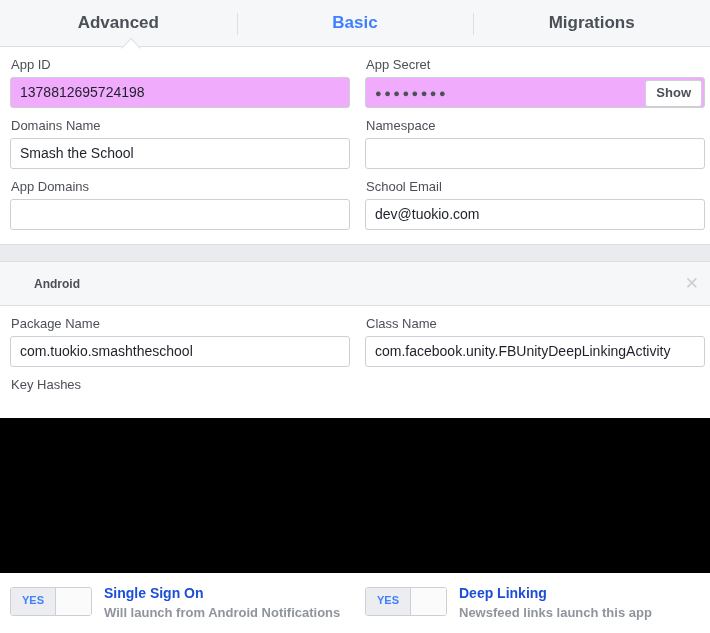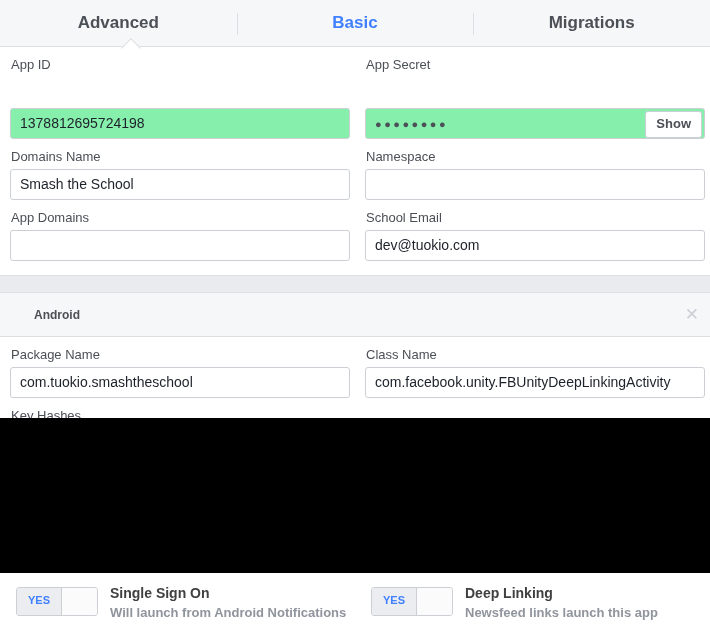--- a/index.html
+++ b/index.html
@@ -90,24 +90,23 @@
     background: #ffffff;
     font-size: 14px;
     color: #1d2129;
     line-height: 29px;
     padding: 0 9px;
     overflow: hidden;
     white-space: nowrap;
     cursor: text;
   }
   .input.disabled {
-    background: #86efac;
+    background: #f0abfc;
     border-color: #ccd0d5;
     color: #1d2129;
-    margin-top: 31px;
   }
   .input.secret {
     position: relative;
     padding-right: 66px;
   }
   .dots {
     font-size: 11px;
     letter-spacing: 2.5px;
     color: #4b4f56;
     line-height: 29px;
@@ -170,21 +169,21 @@
     height: 155px;
     background: #000000;
   }
 
   
   .toggles {
     position: absolute;
     left: 0;
     top: 583px;
     width: 710px;
-    padding: 0 16px;
+    padding: 0 10px;
     box-sizing: border-box;
     display: flex;
     gap: 15px;
   }
   .toggle-col {
     width: 340px;
     flex: 0 0 340px;
     display: flex;
     align-items: flex-start;
     gap: 12px;
@@ -215,21 +214,21 @@
   .switch-off {
     flex: 1 1 auto;
     background: #fbfbfb;
   }
   .toggle-text {
     min-width: 0;
   }
   .toggle-title {
     font-size: 14px;
     font-weight: bold;
-    color: #404040;
+    color: #1d4ed8;
     line-height: 18px;
     padding-top: 1px;
   }
   .toggle-sub {
     font-size: 13px;
     color: #90949c;
     line-height: 18px;
     padding-top: 2px;
     font-weight: bold;
   }

